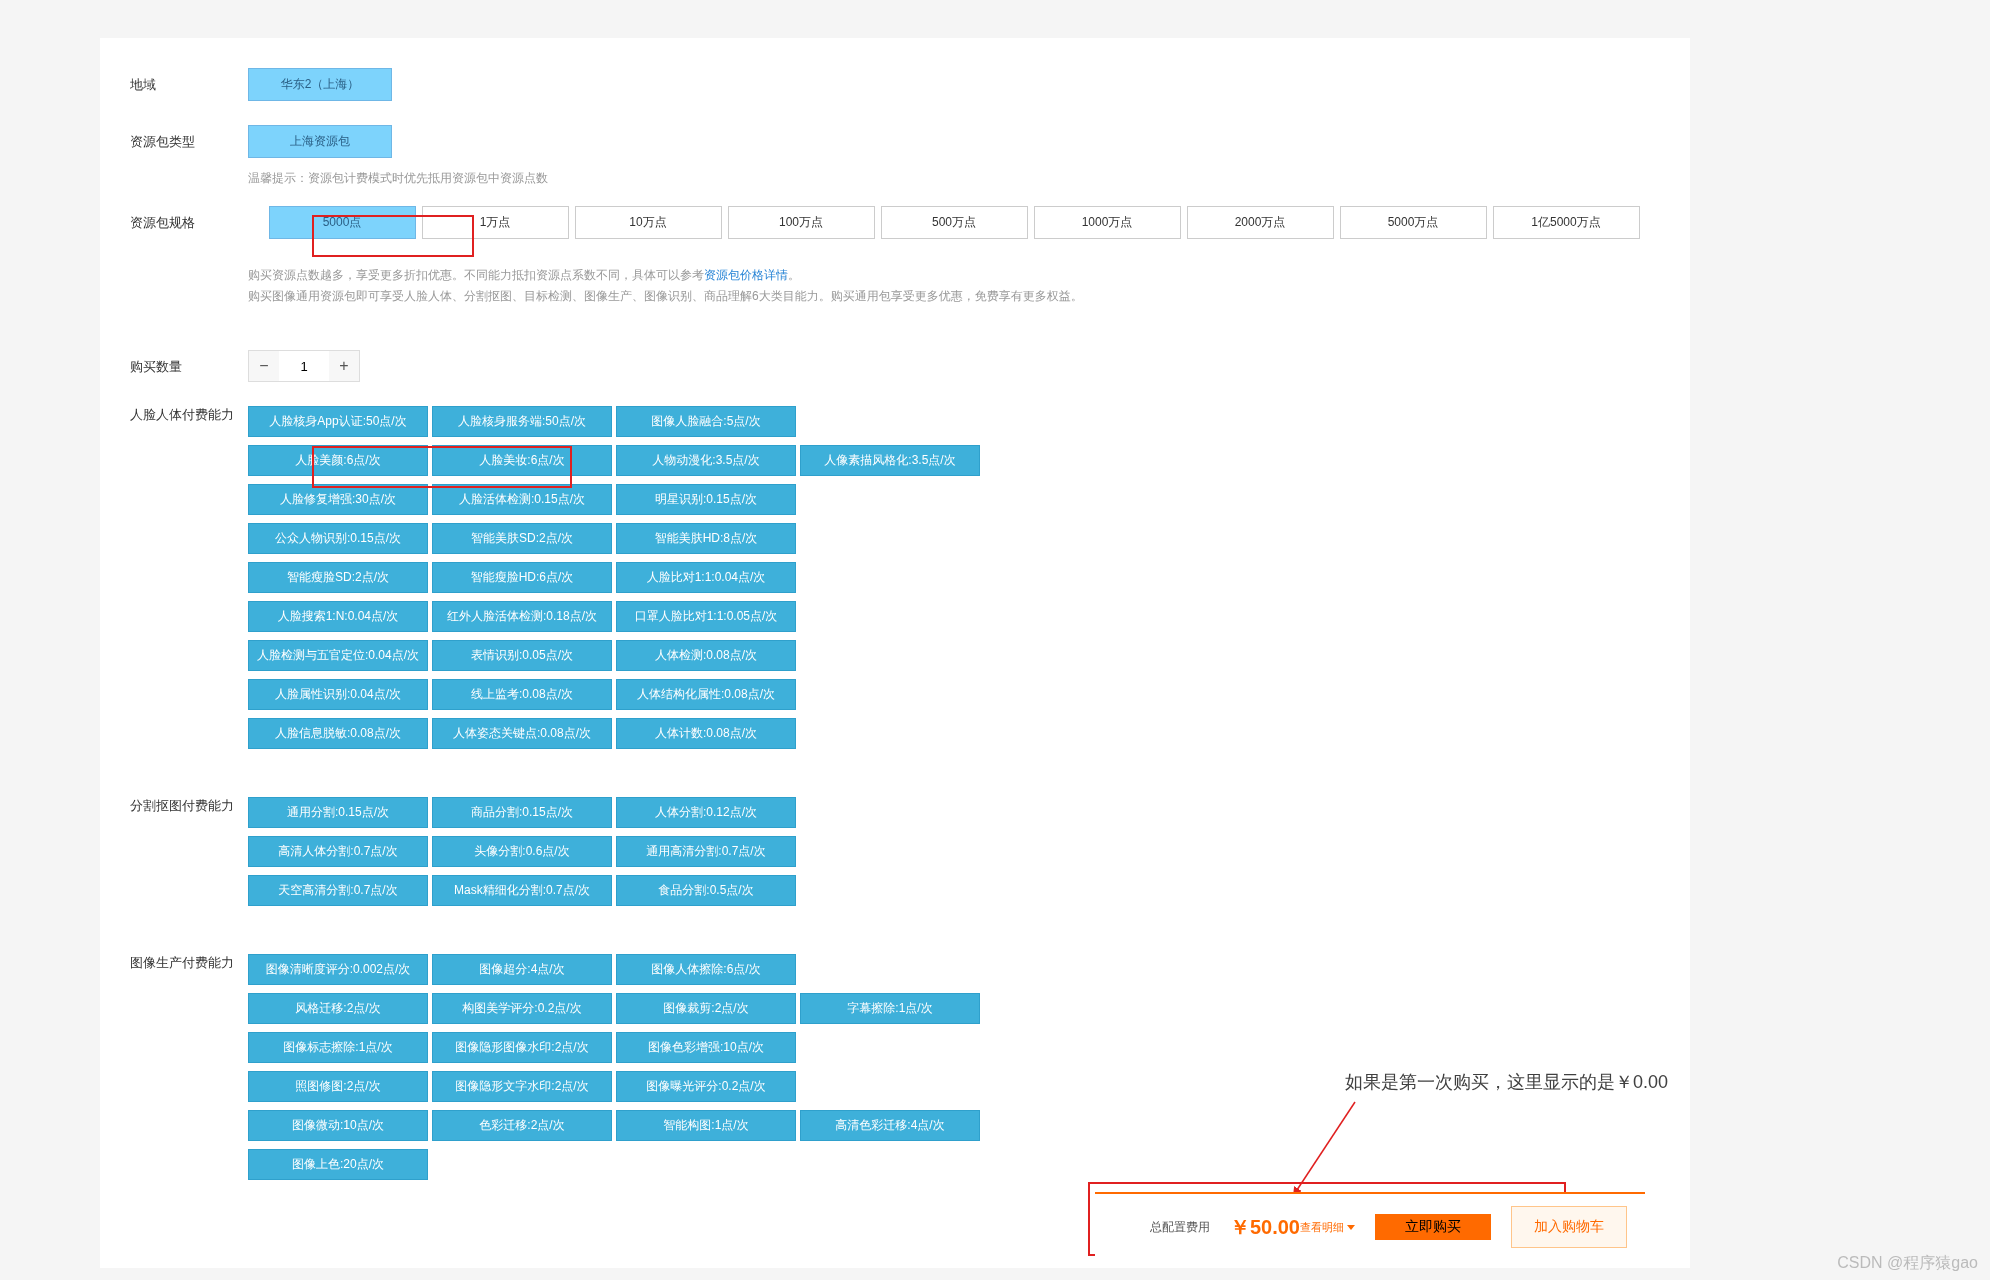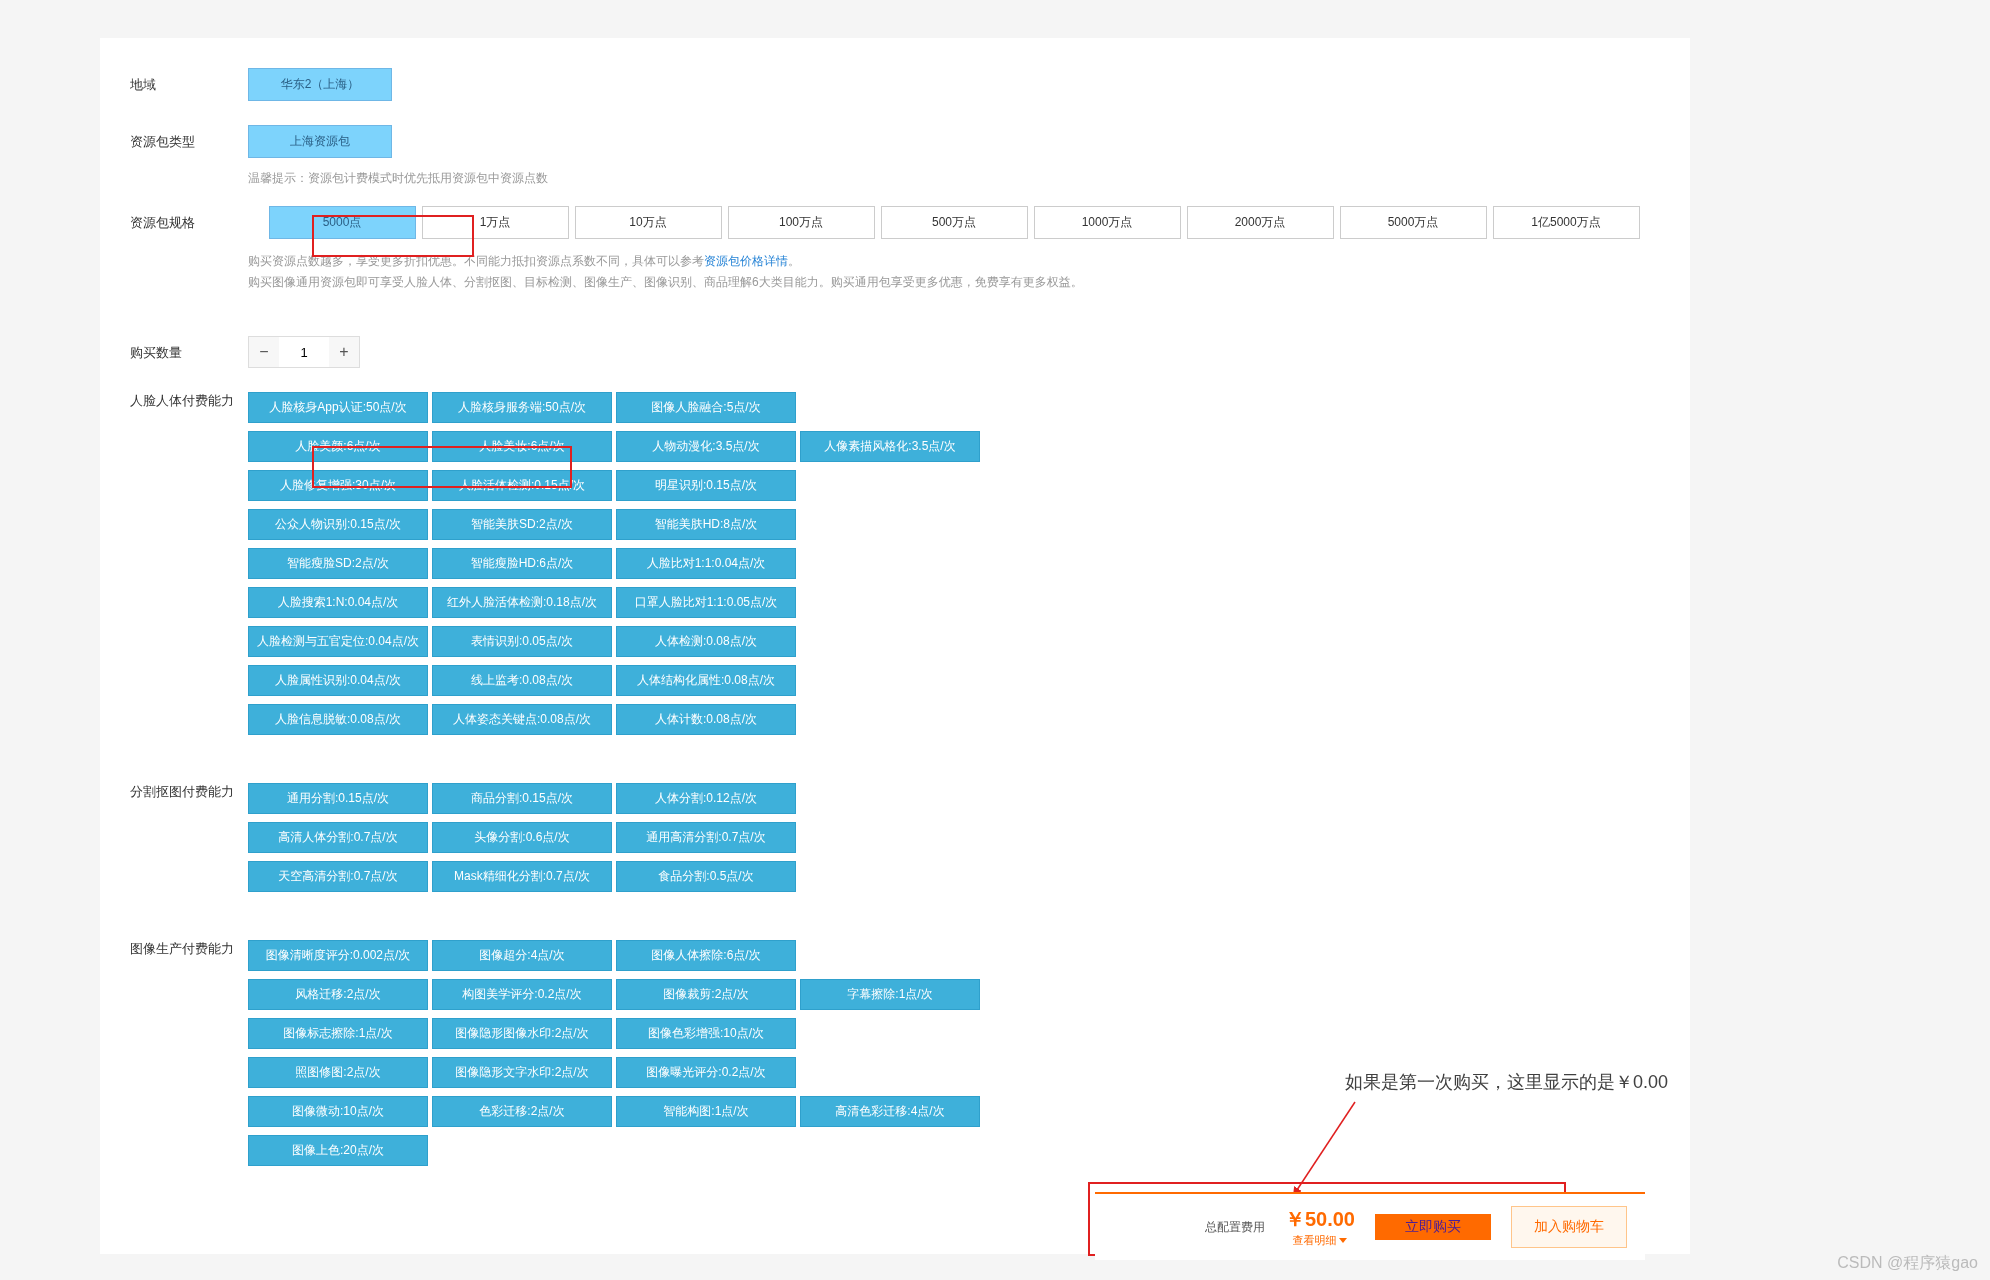--- a/index.html
+++ b/index.html
@@ -47,24 +47,24 @@
   .sec-row { display: flex; align-items: flex-start; margin-top: 24px; }
   .sec-row .sec-content { flex: 1; }
   .cap-rows .line { display: flex; flex-wrap: wrap; margin-bottom: 4px; }
   .footer-bar {
     position: absolute; left: 1095px; top: 1192px; width: 550px;
     background: #fff; border-top: 2px solid #ff6a00;
     display: flex; align-items: center; justify-content: flex-end;
     padding: 12px 18px; gap: 20px;
   }
   .footer-bar .cost-label { font-size: 12px; color: #555; }
-  .footer-bar .price-block { display: flex; flex-direction: column; align-items: center; }
+  .footer-bar .price-block { display: flex; flex-direction: row; align-items: center; }
   .footer-bar .price { color: #ff6a00; font-size: 20px; font-weight: 600; }
   .footer-bar .detail { color: #ff6a00; font-size: 11px; display: flex; align-items: center; gap: 3px; cursor: pointer; }
-  .footer-bar .buy-btn { background: #ff6a00; color: #4c1d95; border: none; padding: 4px 30px; font-size: 14px; cursor: pointer; }
+  .footer-bar .buy-btn { background: #ff6a00; color: #000000; border: none; padding: 4px 30px; font-size: 14px; cursor: pointer; }
   .footer-bar .cart-btn { background: #fff7ee; color: #ff6a00; border: 1px solid #ffc58a; padding: 11px 22px; font-size: 14px; cursor: pointer; }
   .hl-footer { position: absolute; border: 2px solid #e02020; top: 1182px; left: 1088px; width: 478px; height: 74px; pointer-events: none; }
   .anno { position: absolute; color: #404040; font-size: 18px; top: 1070px; left: 1345px; }
   .arrow-svg { position: absolute; top: 1098px; left: 1285px; pointer-events: none; }
   .watermark { position: absolute; bottom: 6px; right: 12px; font-size: 16px; color: #bbb; }
   .chevron { display:inline-block; width:0;height:0;border-left:4px solid transparent;border-right:4px solid transparent;border-top:5px solid #ff6a00; }
 </style>
 </head>
 <body>
 
@@ -92,21 +92,21 @@
           <div class="btn-box sel">5000点</div>
           <div class="btn-box">1万点</div>
           <div class="btn-box">10万点</div>
           <div class="btn-box">100万点</div>
           <div class="btn-box">500万点</div>
           <div class="btn-box">1000万点</div>
           <div class="btn-box">2000万点</div>
           <div class="btn-box">5000万点</div>
           <div class="btn-box">1亿5000万点</div>
         </div>
-      <div class="tip" style="margin-top:12px;">
+      <div class="tip" style="margin-top:26px;">
         <span>购买资源点数越多，享受更多折扣优惠。不同能力抵扣资源点系数不同，具体可以参考</span><a>资源包价格详情</a><span>。</span><br>
         <span>购买图像通用资源包即可享受人脸人体、分割抠图、目标检测、图像生产、图像识别、商品理解6大类目能力。购买通用包享受更多优惠，免费享有更多权益。</span>
       </div>
     </div>
   </div>
 
   <div style="height:26px;"></div>
 
   <div class="row">
     <div class="label">购买数量</div>

